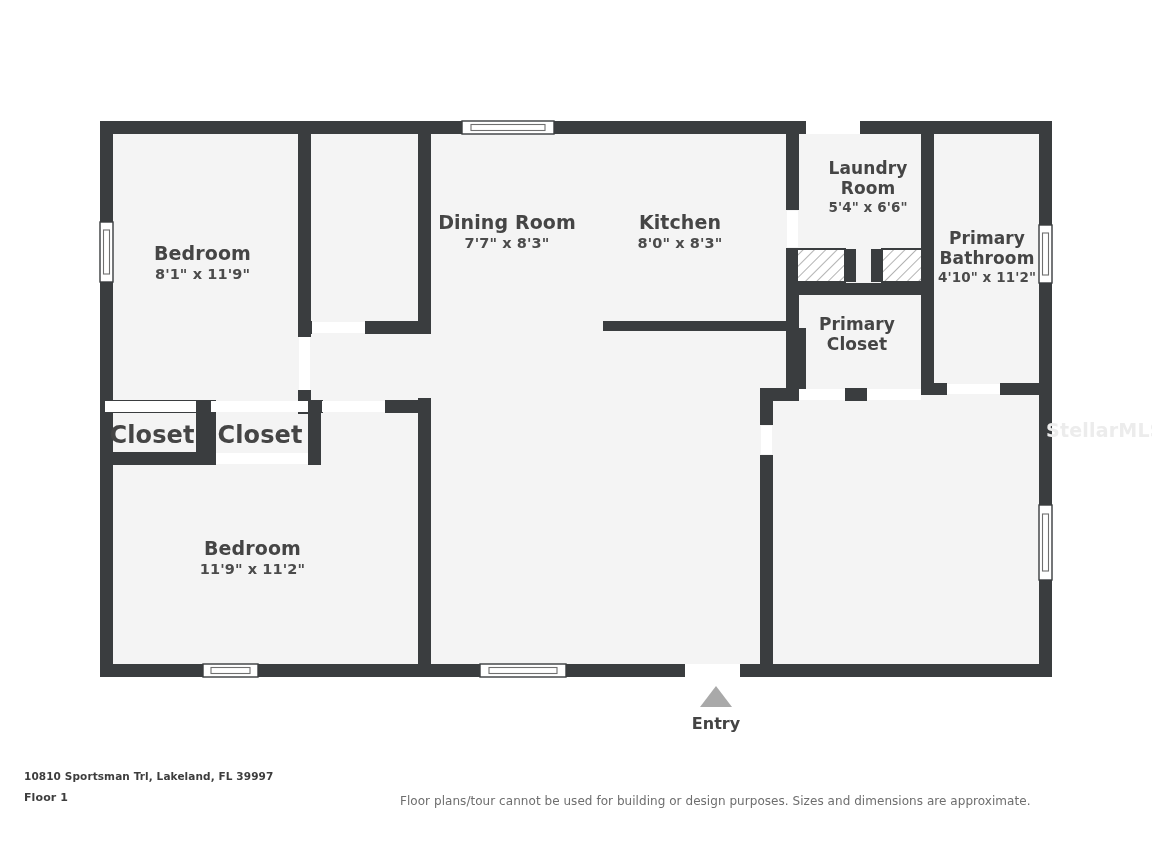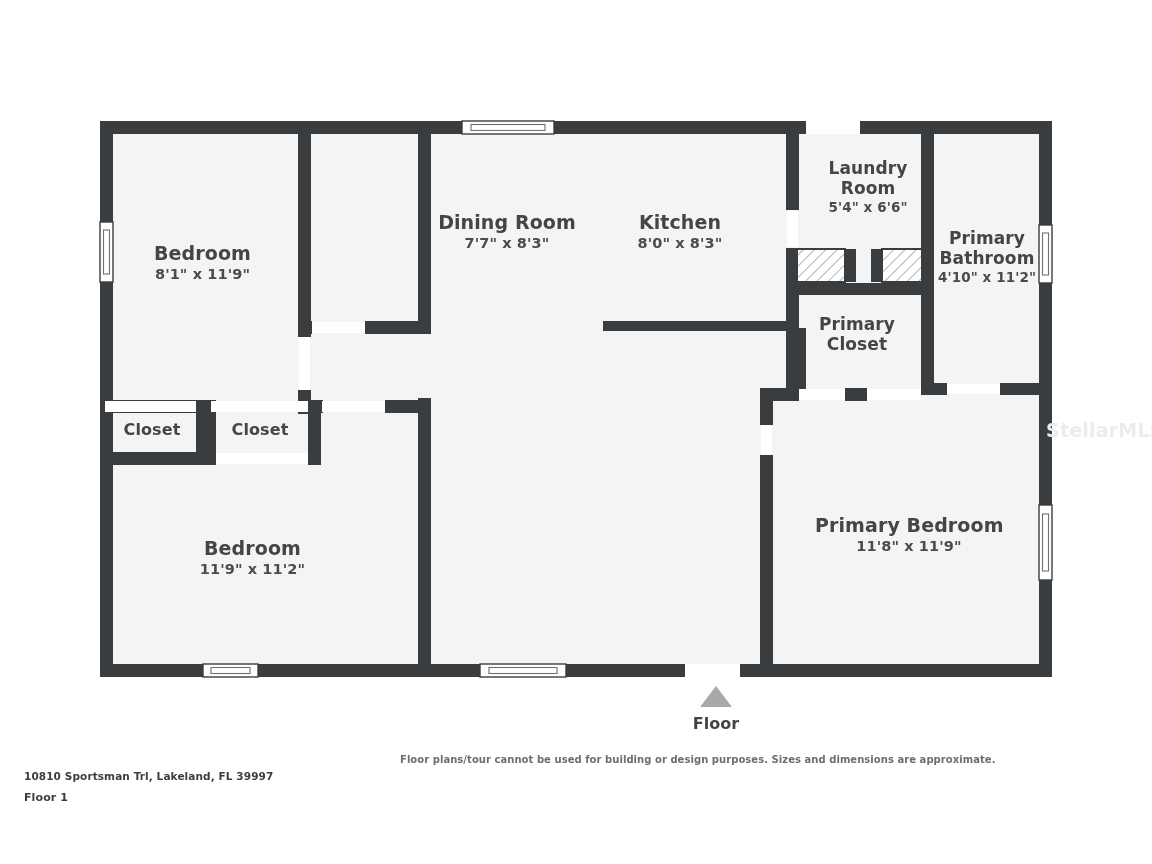--- a/index.html
+++ b/index.html
@@ -23,21 +23,21 @@
     line-height:1.18;
     letter-spacing:0.1px;
     white-space:nowrap;
     pointer-events:none;
   }
   .room-label .rname{display:block;font-size:19px;color:#454545;}
   .room-label .rdim{display:block;font-size:14.5px;color:#4b4b4b;margin-top:2px;}
   .room-label.two-line .rname{font-size:19px;}
   .room-label.small .rname{font-size:17px;}
   .room-label.small .rdim{font-size:13.5px;}
-  .closet-label .rname{font-size:16px;}
+  .closet-label .rname{font-size:24px;}
 
   
   #entry-marker{
     position:absolute;
     left:686px;top:686px;width:60px;
     text-align:center;
   }
   #entry-triangle{
     width:0;height:0;margin:0 auto;
     border-left:16px solid transparent;
@@ -61,22 +61,22 @@
     position:absolute;left:24px;top:770px;
     font-size:10.5px;font-weight:bold;color:#3d3d3d;
     letter-spacing:0.1px;white-space:nowrap;
   }
   #footer-floor{
     position:absolute;left:24px;top:791px;
     font-size:11px;font-weight:bold;color:#3d3d3d;
     letter-spacing:0.1px;white-space:nowrap;
   }
   #footer-disclaimer{
-    position:absolute;left:400px;top:754px;
-    font-size:10px;font-weight:bold;color:#6e6e6e;
+    position:absolute;left:400px;top:794px;
+    font-size:12px;font-weight:normal;color:#6e6e6e;
     letter-spacing:0.05px;white-space:nowrap;
   }
 </style>
 </head>
 <body>
 
 <div id="plan-stage">
 
   <svg class="fp-svg" width="1152" height="864" viewBox="0 0 1152 864">
 
@@ -269,28 +269,24 @@
     <span class="rname">Closet</span>
     <span class="rdim"></span>
   </div>
 
   <div class="room-label" id="label-bedroom-2" style="left:160px;top:537px;width:185px;">
     <span class="rname">Bedroom</span>
     <span class="rdim">11'9" x 11'2"</span>
   </div>
 
 
-  <div class="room-label" id="label-primary-bedroom" style="left:815px;top:514px;width:188px;">
-    <span class="rname">Primary Bedroom</span>
-    <span class="rdim">11'8" x 11'9"</span>
-  </div>
 
   <div id="entry-marker">
     <div id="entry-triangle"></div>
-    <div id="entry-text">Floor</div>
+    <div id="entry-text">Entry</div>
   </div>
 
   <div id="watermark">StellarMLS</div>
 
 </div>
 
 <div id="footer-address">10810 Sportsman Trl, Lakeland, FL 39997</div>
 <div id="footer-floor">Floor 1</div>
 <div id="footer-disclaimer">Floor plans/tour cannot be used for building or design purposes. Sizes and dimensions are approximate.</div>
 

